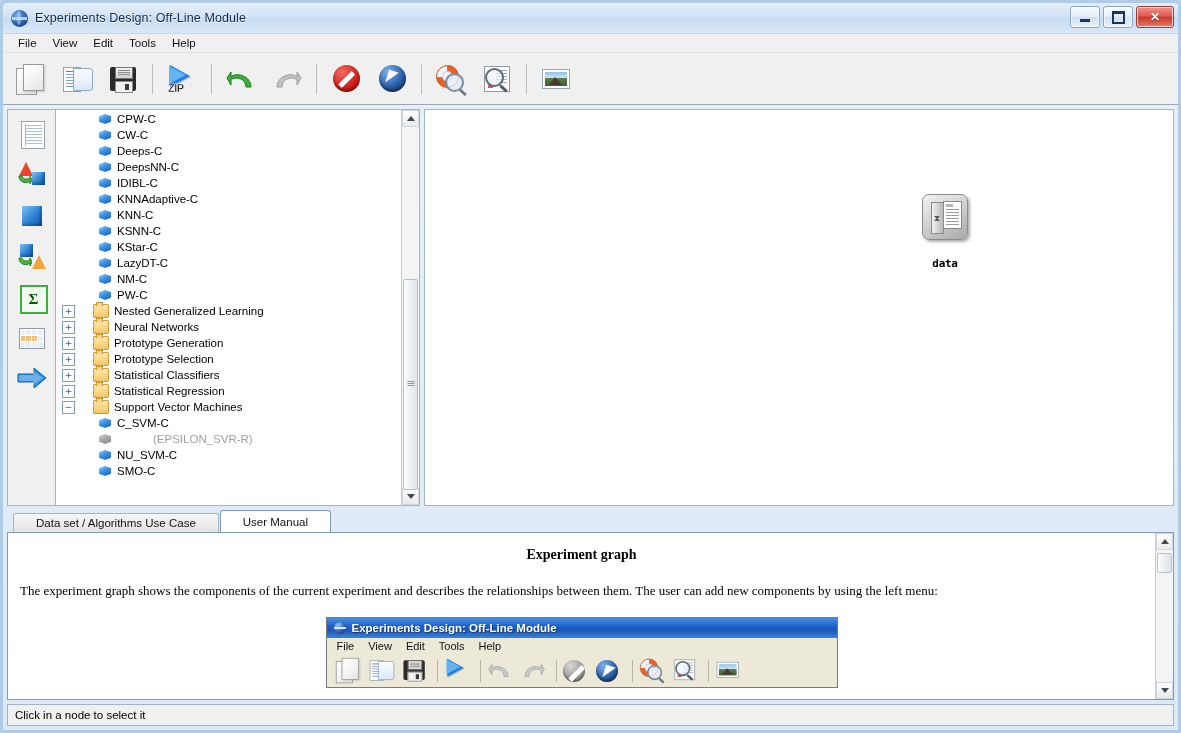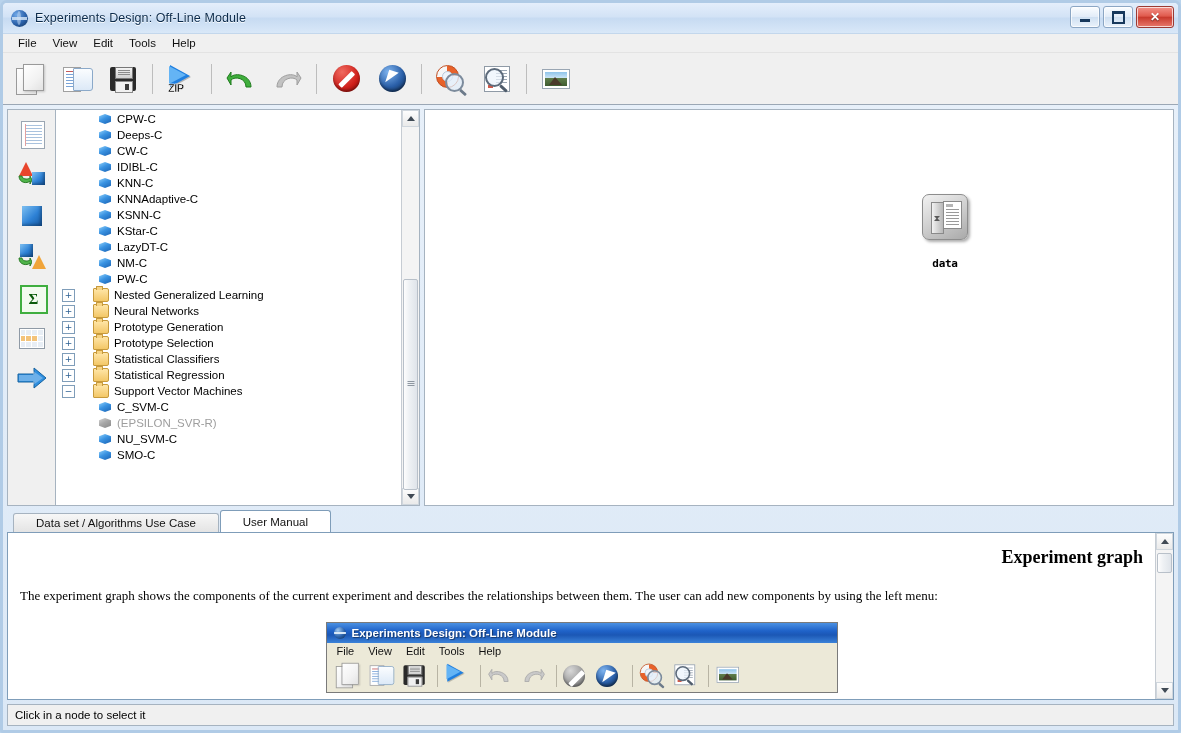--- a/index.html
+++ b/index.html
@@ -260,21 +260,21 @@
     flex:0 0 365px;background:#fff;border:1px solid #a6b3c0;
     display:flex;min-width:0;box-sizing:border-box;position:relative;
   }
   .tree-scroll{
     flex:1 1 auto;overflow:hidden;position:relative;background:#fff;padding-top:1px;
   }
   .tree-row{
     height:16px;display:flex;align-items:center;font-size:11.5px;color:#000;
     white-space:nowrap;padding-left:4px;
   }
-  .tree-row.dim .tlabel{color:#9e9e9e;}
+  .tree-row.dim .tlabel{color:#9e9e9e;margin-left:36px;}
   .indent{display:inline-block;flex:0 0 auto;}
   .expander{
     width:11px;height:11px;border:1px solid #7f9db9;background:#fff;
     display:inline-flex;align-items:center;justify-content:center;
     font-size:9px;line-height:9px;color:#2b5f92;flex:0 0 11px;margin-right:3px;
     font-family:"DejaVu Sans", sans-serif;
   }
   .dots{flex:0 0 14px;height:11px;margin-right:1px;
     background-image:radial-gradient(circle,#9ab 0.5px,transparent 0.6px);
     background-size:2px 2px;background-position:0 5px;background-repeat:repeat-x;}
@@ -369,21 +369,21 @@
   }
   .manual{
     height:168px;background:#fff;border:1px solid #7f9db9;display:flex;box-sizing:border-box;
     position:relative;
   }
   .manual-body{
     flex:1 1 auto;overflow:hidden;position:relative;padding:14px 12px 0 12px;box-sizing:border-box;
     font-family:"Liberation Serif", serif;
   }
   .manual-title{
-    text-align:right;font-weight:bold;font-size:18px;color:#000;margin-bottom:20px;
+    text-align:center;font-weight:bold;font-size:14px;color:#000;margin-bottom:20px;
   }
   .manual-par{font-size:13px;color:#000;line-height:1.2;}
   .shot{
     margin:18px auto 0 auto;width:510px;border:1px solid #7a7a7a;background:#ece9d8;
   }
   .shot-title{
     height:20px;display:flex;align-items:center;gap:6px;padding-left:7px;
     background:linear-gradient(180deg,#4a90e2 0%,#1f62c8 40%,#1b57b5 60%,#3b82d9 100%);
     color:#fff;font-weight:bold;font-size:11.5px;
     font-family:"Liberation Sans", sans-serif;
@@ -621,53 +621,61 @@
               <i></i>
             </span>
             <span class="tlabel">CPW-C</span>
           </div>
           <div class="tree-row">
             <span class="indent" style="width: 24px;"></span>
             <span class="dots"></span>
             <span class="cube-sm">
               <i></i>
             </span>
+            <span class="tlabel">CW-C</span>
+          </div>
+          <div class="tree-row">
+            <span class="indent" style="width: 24px;"></span>
+            <span class="dots"></span>
+            <span class="cube-sm">
+              <i></i>
+            </span>
             <span class="tlabel">Deeps-C</span>
           </div>
           <div class="tree-row">
             <span class="indent" style="width: 24px;"></span>
             <span class="dots"></span>
             <span class="cube-sm">
               <i></i>
             </span>
-            <span class="tlabel">CW-C</span>
+            <span class="tlabel">DeepsNN-C</span>
           </div>
           <div class="tree-row">
             <span class="indent" style="width: 24px;"></span>
             <span class="dots"></span>
             <span class="cube-sm">
               <i></i>
             </span>
             <span class="tlabel">IDIBL-C</span>
           </div>
           <div class="tree-row">
             <span class="indent" style="width: 24px;"></span>
             <span class="dots"></span>
             <span class="cube-sm">
               <i></i>
             </span>
+            <span class="tlabel">KNNAdaptive-C</span>
+          </div>
+          <div class="tree-row">
+            <span class="indent" style="width: 24px;"></span>
+            <span class="dots"></span>
+            <span class="cube-sm">
+              <i></i>
+            </span>
             <span class="tlabel">KNN-C</span>
-          </div>
-          <div class="tree-row">
-            <span class="indent" style="width: 24px;"></span>
-            <span class="dots"></span>
-            <span class="cube-sm">
-              <i></i>
-            </span>
-            <span class="tlabel">KNNAdaptive-C</span>
           </div>
           <div class="tree-row">
             <span class="indent" style="width: 24px;"></span>
             <span class="dots"></span>
             <span class="cube-sm">
               <i></i>
             </span>
             <span class="tlabel">KSNN-C</span>
           </div>
           <div class="tree-row">

